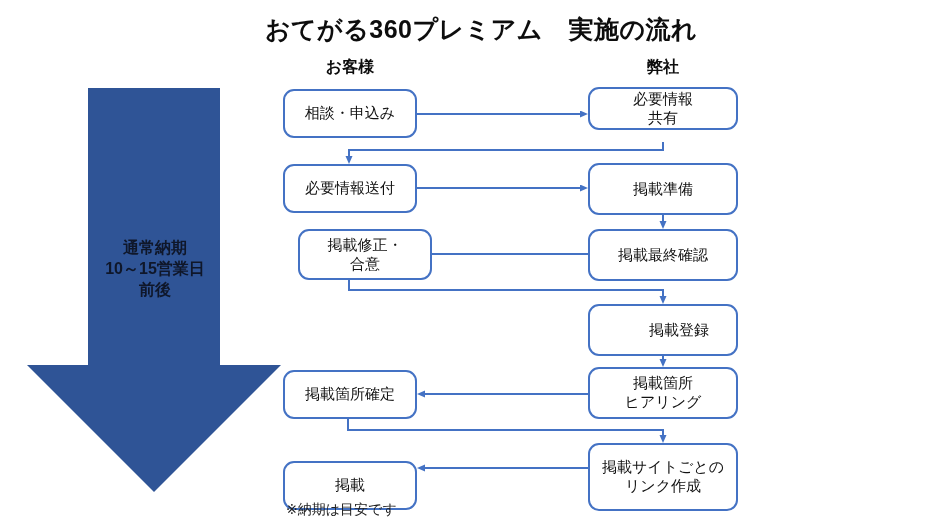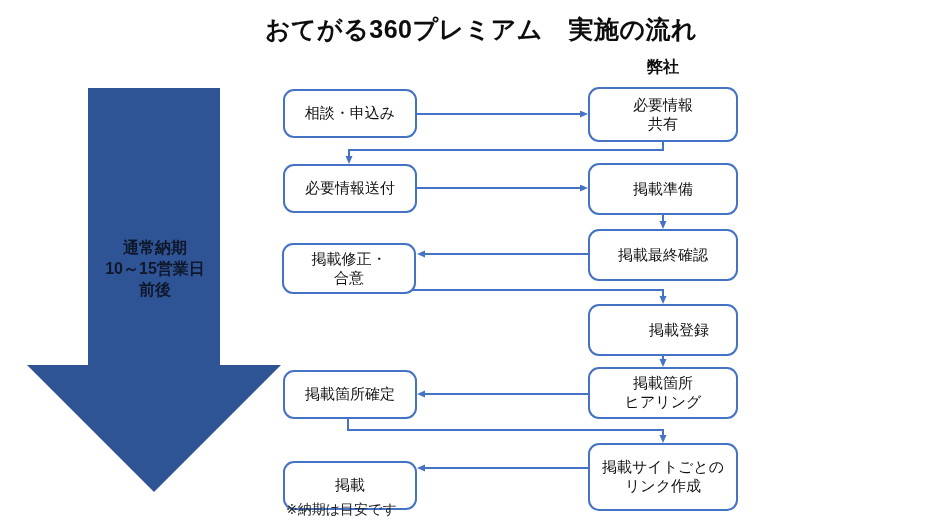--- a/index.html
+++ b/index.html
@@ -21,24 +21,24 @@
     position:absolute; left:0; top:0; width:940px; height:528px; pointer-events:none;
   }
   .connector { stroke:#4472C4; stroke-width:2; fill:none; }
   .big-arrow-shape { fill:#2F5496; }
   .box {
     position:absolute; background:#ffffff; border:2.5px solid #4472C4; border-radius:11px;
     display:flex; align-items:center; justify-content:center; text-align:center;
     font-size:15px; color:#111111; white-space:pre-line; line-height:1.25;
   }
   .b-consult  { left:283px; top:89px;  width:134px; height:49px; }
-  .b-share    { left:588px; top:87px;  width:150px; height:55px; }
+  .b-share    { left:588px; top:87px;  width:150px; height:43px; }
   .b-send     { left:283px; top:164px; width:134px; height:49px; }
   .b-prepare  { left:588px; top:163px; width:150px; height:52px; }
-  .b-revise   { left:282px; top:229px; width:134px; height:51px;margin-top:14px; }
+  .b-revise   { left:298px; top:229px; width:134px; height:51px; }
   .b-final    { left:588px; top:229px; width:150px; height:52px; }
   .b-register { left:588px; top:304px; width:150px; height:52px;padding-left:32px; }
   .b-hearing  { left:588px; top:367px; width:150px; height:52px; }
   .b-confirm  { left:283px; top:370px; width:134px; height:49px; }
   .b-links    { left:588px; top:443px; width:150px; height:68px; }
   .b-publish  { left:283px; top:444px; width:134px; height:49px;margin-top:17px; }
   .timeline-text {
     position:absolute; left:35px; top:199px; width:240px; text-align:center;
     color:#0f172a; font-weight:bold; font-size:16px; line-height:1.3;margin-top:39px;
   }
@@ -46,20 +46,21 @@
     position:absolute; left:286px; top:501px; font-size:14px; color:#222222;
   }
 </style>
 </head>
 <body>
 
 <div class="canvas">
 
   <div class="title">おてがる360プレミアム　実施の流れ</div>
 
+  <div class="col-header customer">お客様</div>
   <div class="col-header company">弊社</div>
 
   <svg class="overlay" width="940" height="528" viewBox="0 0 940 528">
     <defs>
       <marker id="ah" markerWidth="9" markerHeight="9" refX="0" refY="3.5" orient="auto" markerUnits="userSpaceOnUse">
         <path d="M0,0 L8,3.5 L0,7 Z" fill="#4472C4"></path>
       </marker>
     </defs>
 
     <polygon class="big-arrow-shape" points="88,88 220,88 220,365 281,365 154,492 27,365 88,365"></polygon>

